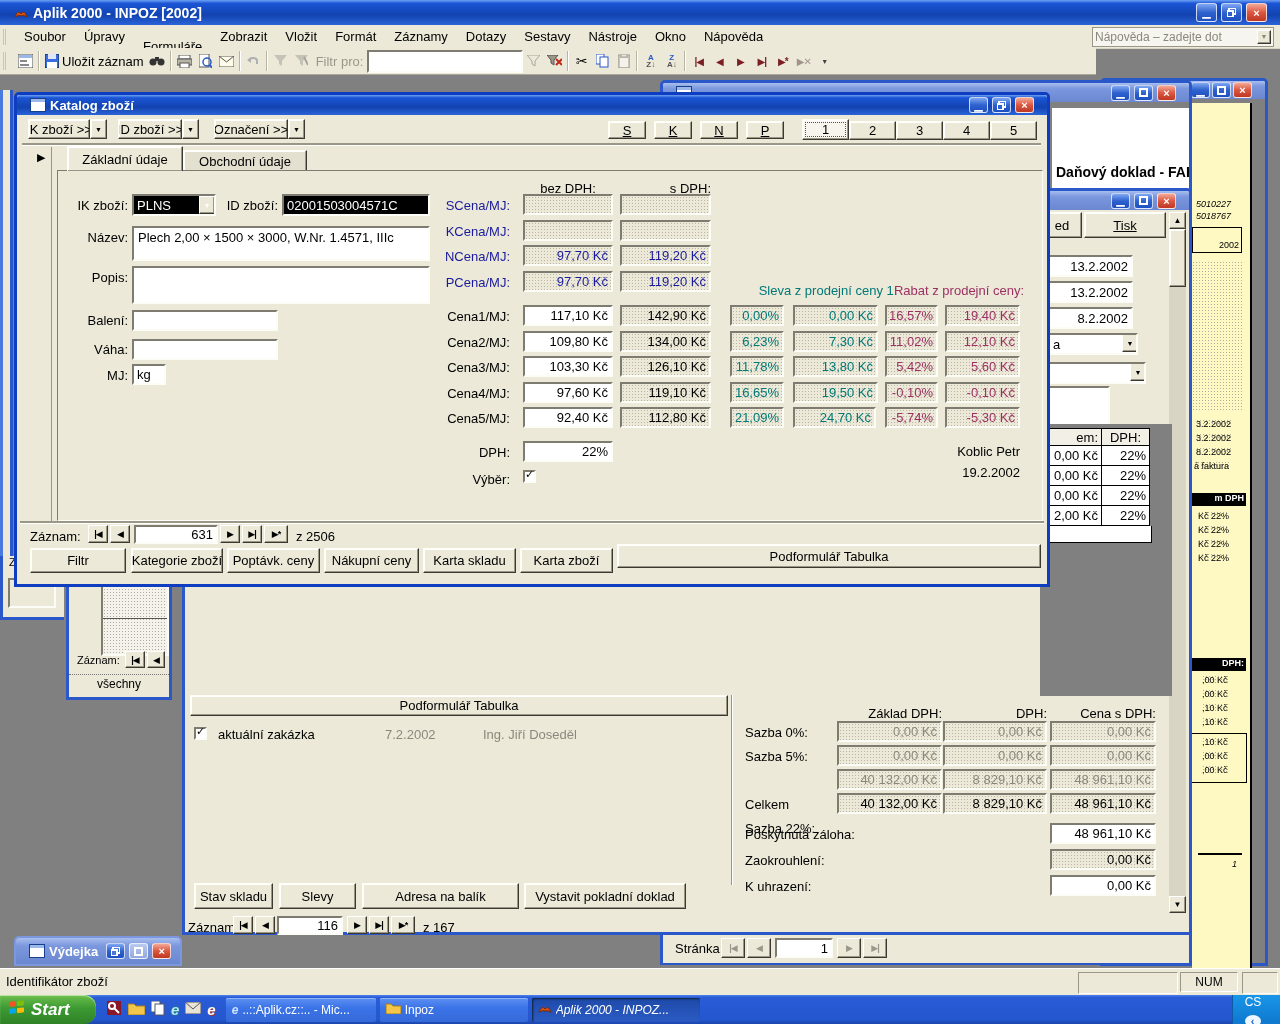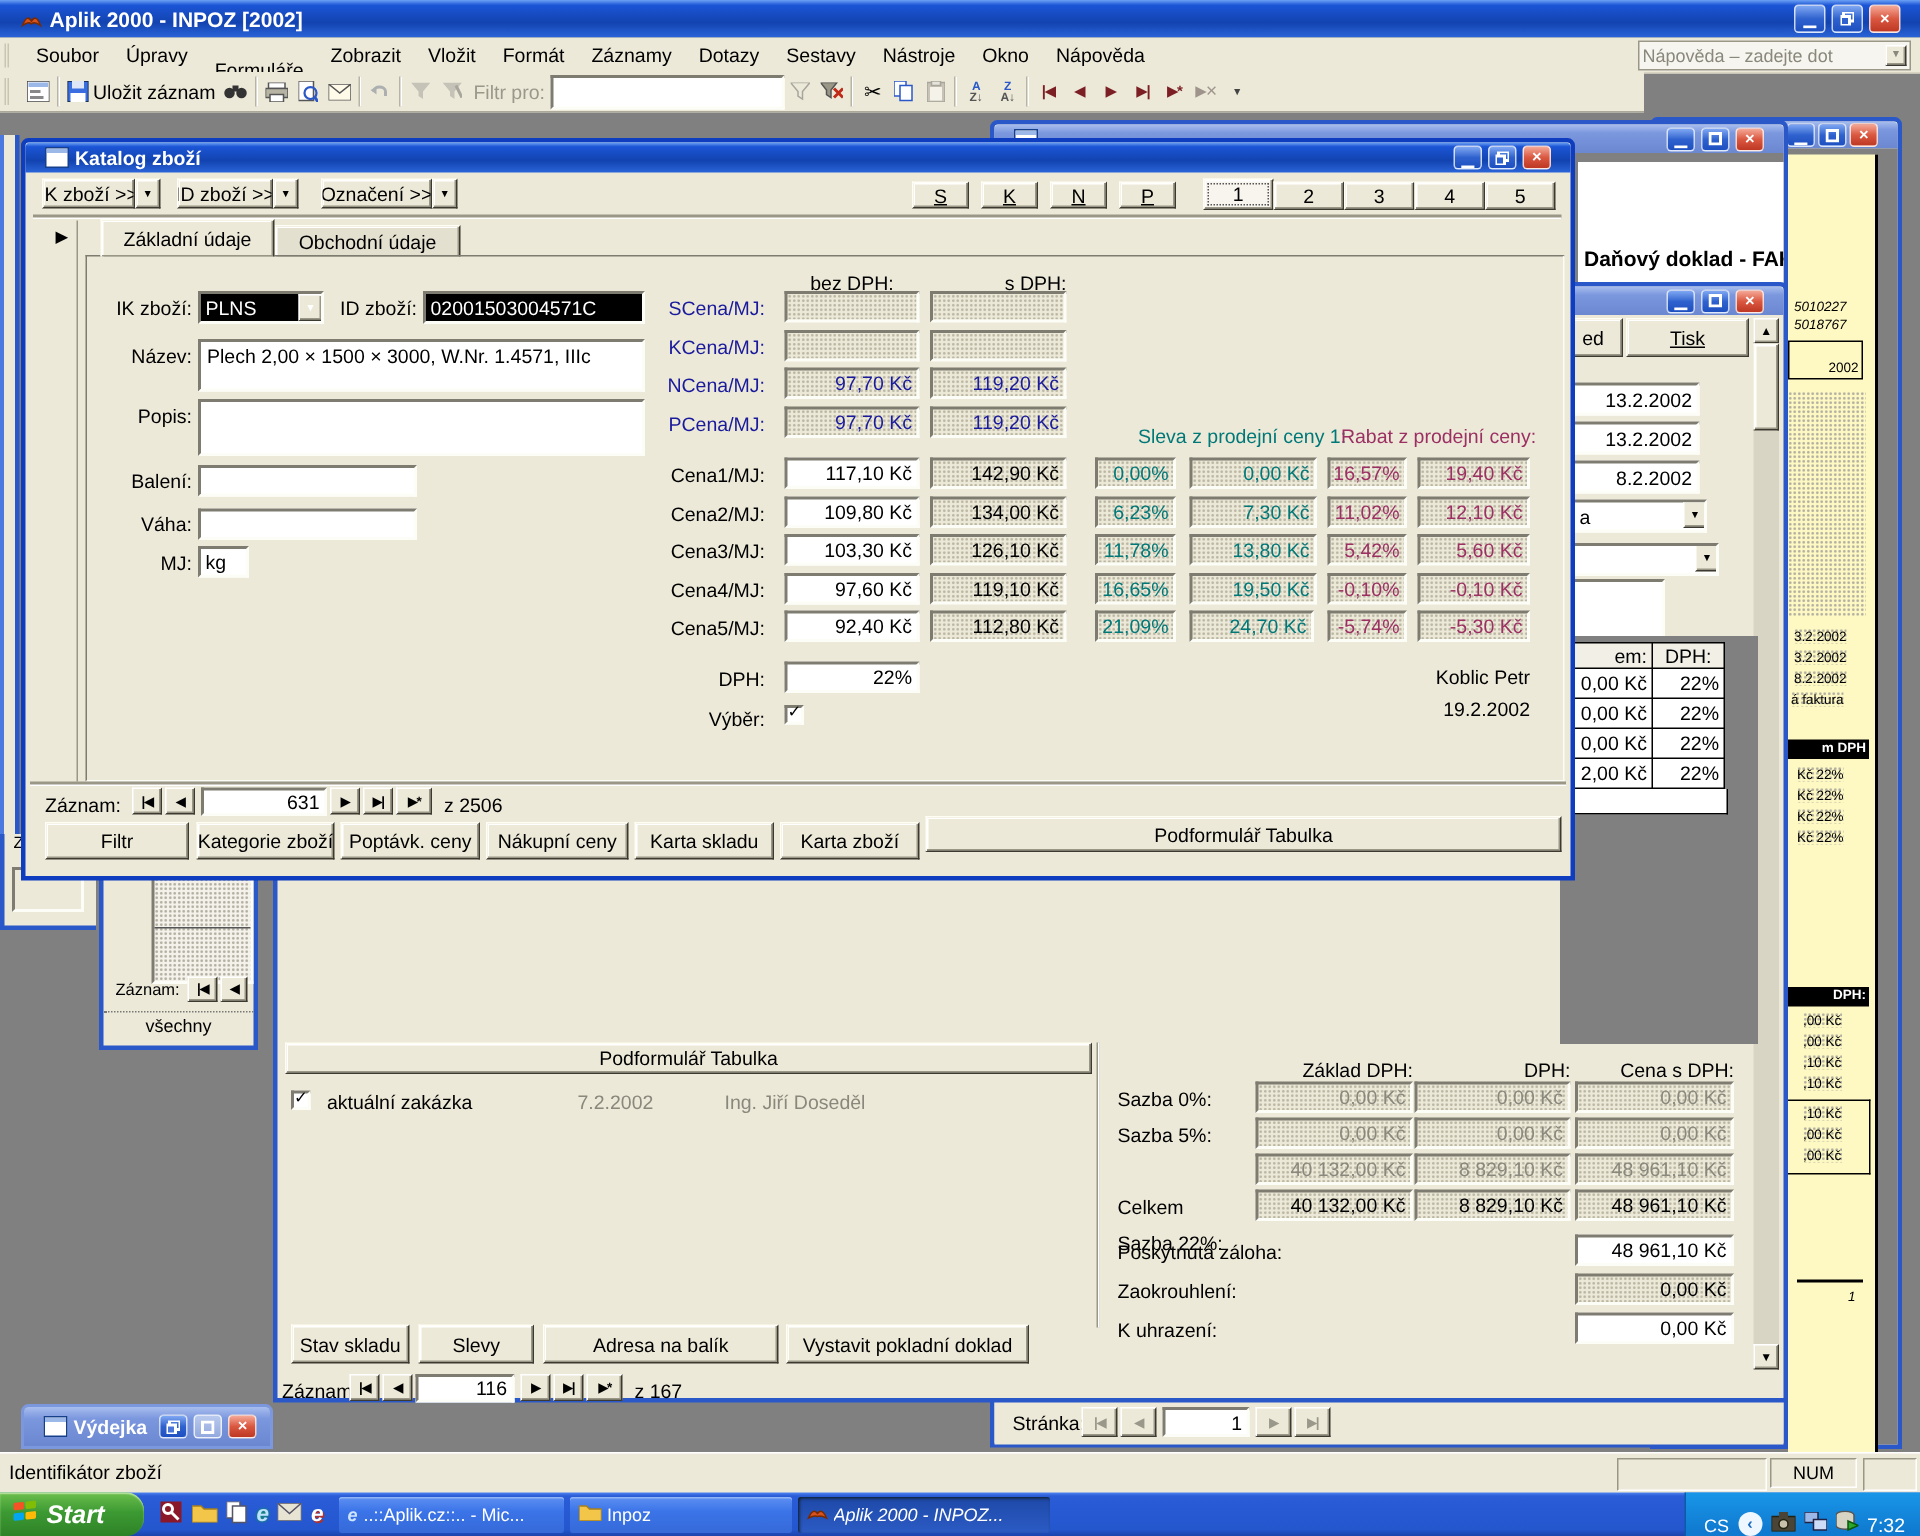--- a/index.html
+++ b/index.html
@@ -609,21 +609,21 @@
           </svg></span>
       <span>Inpoz</span>
     </div>
     <div class="tasktn active" style="width:168px;">
       <span><svg width="14" height="13">
             <path d="M1 10 Q4 3 7 7 Q10 3 13 10 Q9 8 7 9 Q5 8 1 10Z" fill="#d9531e" stroke="#7a2a00"></path>
           </svg></span>
       <span style="overflow:hidden;text-overflow:ellipsis;">Aplik 2000 - INPOZ...</span>
     </div>
     <span style="flex:1"></span>
-    <div style="height:29px;display:flex;align-items:flex-end;gap:6px;padding:0 10px 0 12px;background:linear-gradient(180deg,#1996E8 0%,#0F7AD0 90%);border-left:1px solid #0c5aa8;">
+    <div style="height:29px;display:flex;align-items:flex-start;gap:6px;padding:0 10px 0 12px;background:linear-gradient(180deg,#1996E8 0%,#0F7AD0 90%);border-left:1px solid #0c5aa8;flex-direction:column;">
       <span style="color:#fff;font-size:12px;">CS</span>
       <span style="width:16px;height:16px;border-radius:50%;background:#eef6ff;color:#1a6ac0;font-weight:bold;font-size:11px;display:flex;align-items:center;justify-content:center;">‹</span>
       <span><svg width="16" height="13">
             <rect x="0" y="3" width="16" height="10" fill="#4a4436" stroke="#221"></rect>
             <circle cx="8" cy="8" r="3" fill="#c8c0a8" stroke="#221"></circle>
             <rect x="5" y="0" width="6" height="4" fill="#4a4436"></rect>
           </svg></span>
       <span><svg width="15" height="13">
             <rect x="0" y="0" width="9" height="7" fill="#9cb8e8" stroke="#224"></rect>
             <rect x="6" y="5" width="9" height="7" fill="#cdddf8" stroke="#224"></rect>

